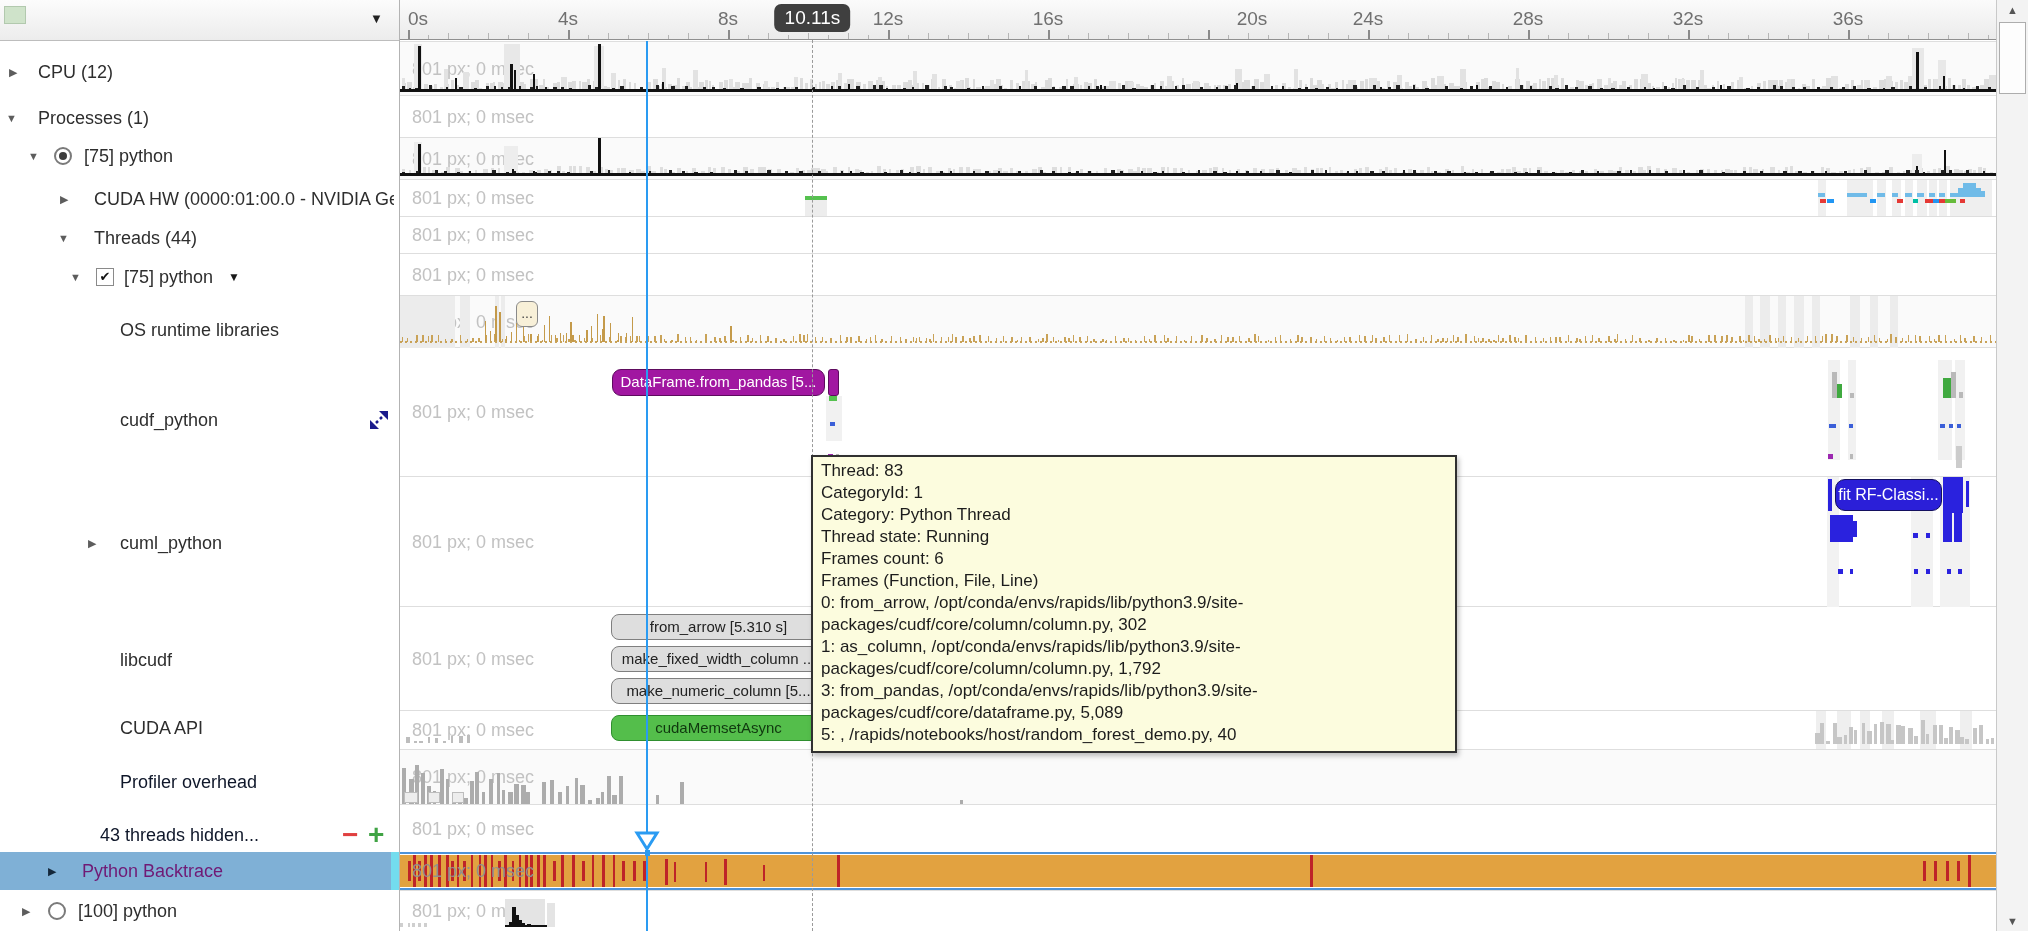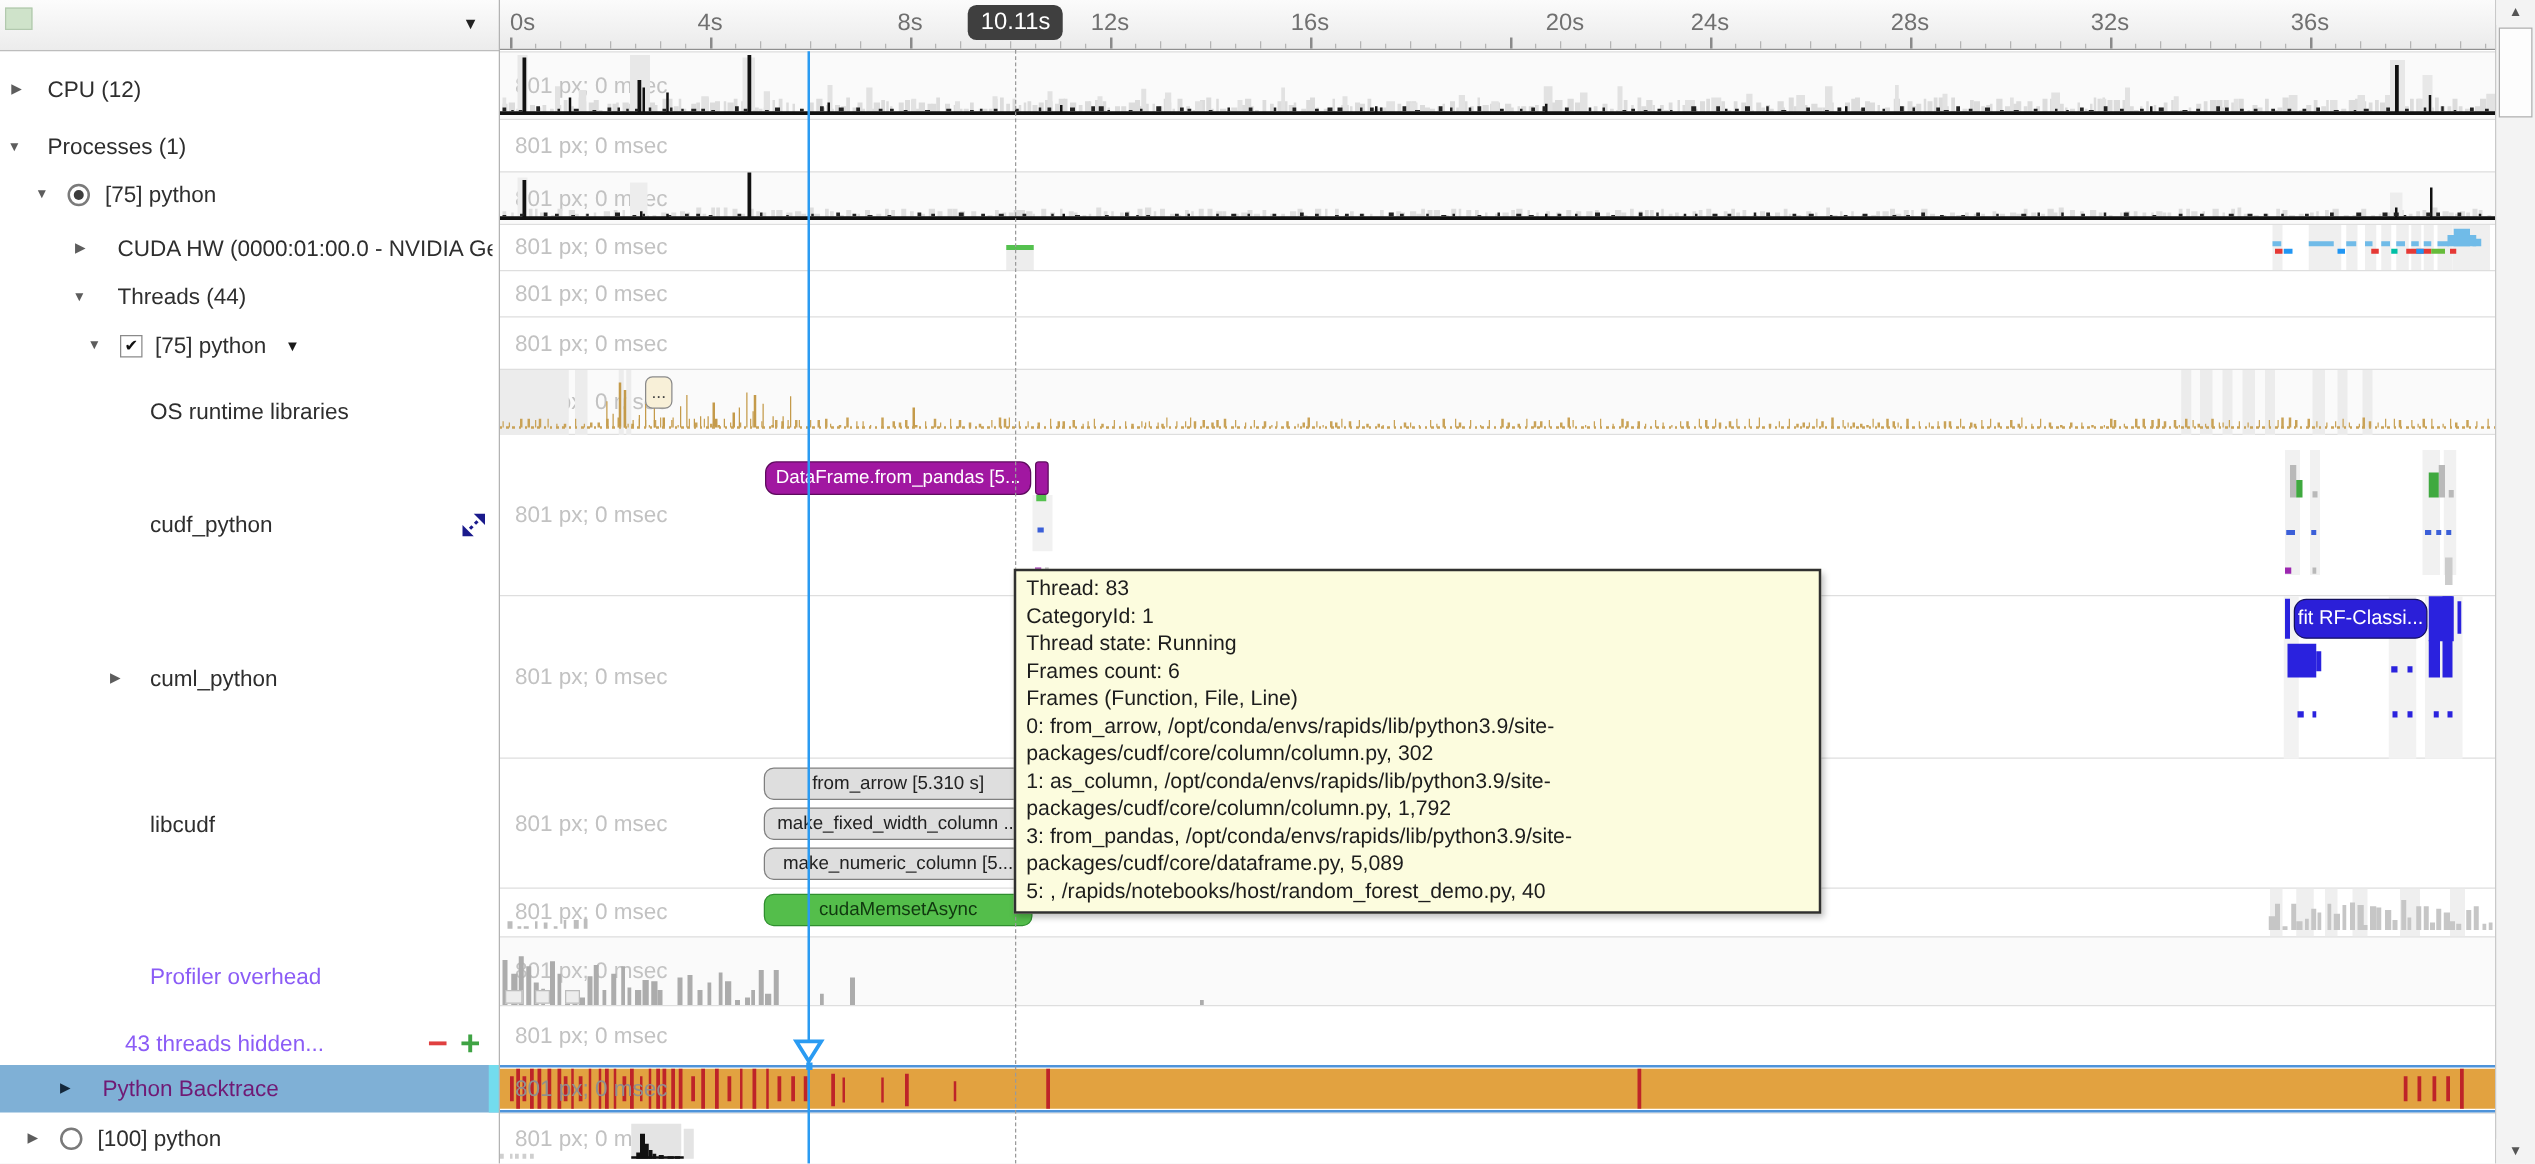--- a/index.html
+++ b/index.html
@@ -6,21 +6,21 @@
   #app{position:relative;width:2028px;height:931px;background:#fff;overflow:hidden;}
 
   
   #sidebar{position:absolute;left:0;top:0;width:400px;height:931px;background:#fff;}
   #sidebar-sep{position:absolute;left:399px;top:0;width:1px;height:931px;background:#b3b3b3;z-index:8;}
   .shdr{position:absolute;left:0;top:0;width:400px;height:40px;background:linear-gradient(#fcfcfc,#ececec);border-bottom:1px solid #bdbdbd;}
   .green-chip{position:absolute;left:4px;top:6px;width:20px;height:16px;background:#cfe3ca;border:1px solid #b2c9ae;}
   .hdr-caret{position:absolute;left:370px;top:11px;font-size:13px;color:#222;}
   .srow{position:absolute;left:0;width:400px;height:30px;}
   .slab{position:absolute;top:50%;transform:translateY(-50%);font-size:18px;color:#2e2e2e;white-space:nowrap;}
-  .slab.muted{color:#8b5cf6;}
+  .slab.muted{color:#0f172a;}
   .exp{position:absolute;top:50%;transform:translateY(-50%);font-size:11px;color:#5d5d5d;line-height:1;}
   .radio{position:absolute;top:50%;transform:translateY(-50%);width:18px;height:18px;border:2px solid #7a7a7a;border-radius:50%;box-sizing:border-box;background:#fff;}
   .radio.sel::after{content:"";position:absolute;left:3px;top:3px;width:8px;height:8px;border-radius:50%;background:#3d3d3d;}
   .cbx{position:absolute;top:50%;transform:translateY(-50%);width:18px;height:18px;border:1.5px solid #8a8a8a;box-sizing:border-box;background:#fff;color:#111;font-size:13px;font-weight:bold;text-align:center;line-height:15px;}
   .tcaret{position:absolute;top:50%;transform:translateY(-50%);font-size:12px;color:#1a1a1a;}
   .sel-row{background:#7fb0d6;}
   .sel-row .slab{color:#701a75;}
   .cyan-strip{position:absolute;right:0;top:0;width:9px;height:100%;background:#73dcee;}
   .minus-btn,.plus-btn{position:absolute;top:50%;transform:translateY(-50%);font-size:28px;font-weight:700;line-height:1;}
   .minus-btn{color:#e04040;}
@@ -117,20 +117,23 @@
 
     <div class="srow" style="top:528px">
       <span class="exp" style="left:88px">▶</span>
       <span class="slab" style="left:120px">cuml_python</span>
     </div>
 
     <div class="srow" style="top:645px">
       <span class="slab" style="left:120px">libcudf</span>
     </div>
 
+    <div class="srow" style="top:713px">
+      <span class="slab" style="left:120px">CUDA API</span>
+    </div>
 
     <div class="srow" style="top:767px">
       <span class="slab muted" style="left:120px">Profiler overhead</span>
     </div>
 
     <div class="srow" style="top:820px">
       <span class="slab muted" style="left:100px">43 threads hidden...</span>
       <span class="minus-btn" style="left:342px">−</span>
       <span class="plus-btn" style="left:368px">+</span>
     </div>
@@ -1714,20 +1717,21 @@
   <div id="hover-line" style="left: 812.4px;"></div>
   <div id="cursor-line" style="left: 645.8px;"></div>
   <svg id="cursor-marker" width="26" height="26" viewBox="0 0 26 26" style="left: 633.8px; top: 830px;">
     <polygon points="3,3 23,3 13,19" fill="#ffffff" stroke="#2a9bf2" stroke-width="3"></polygon>
     <rect x="11" y="20" width="5" height="6" fill="#2a9bf2"></rect>
   </svg>
 
   <div id="tooltip" style="left: 811px; top: 455px;">
       <div class="tl">Thread: 83</div>
       <div class="tl">CategoryId: 1</div>
+      <div class="tl">Category: Python Thread</div>
       <div class="tl">Thread state: Running</div>
       <div class="tl">Frames count: 6</div>
       <div class="tl">Frames (Function, File, Line)</div>
       <div class="tl">0: from_arrow, /opt/conda/envs/rapids/lib/python3.9/site-packages/cudf/core/column/column.py, 302</div>
       <div class="tl">1: as_column, /opt/conda/envs/rapids/lib/python3.9/site-packages/cudf/core/column/column.py, 1,792</div>
       <div class="tl">3: from_pandas, /opt/conda/envs/rapids/lib/python3.9/site-packages/cudf/core/dataframe.py, 5,089</div>
       <div class="tl">5: , /rapids/notebooks/host/random_forest_demo.py, 40</div>
     </div>
 
   <div id="vscroll">

